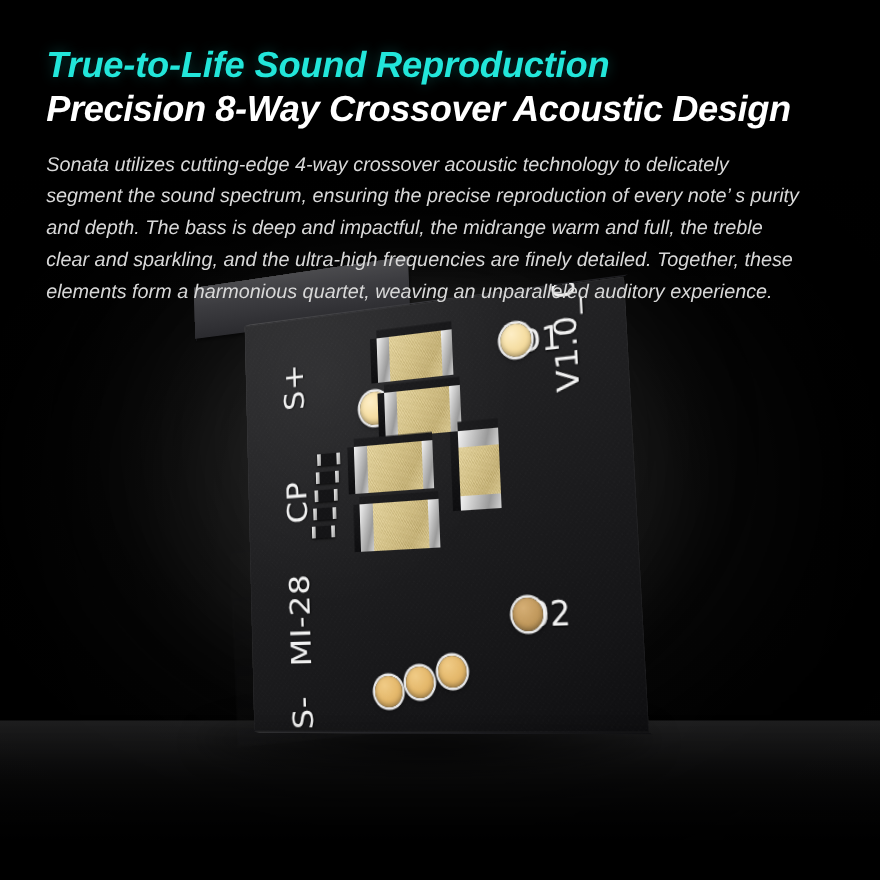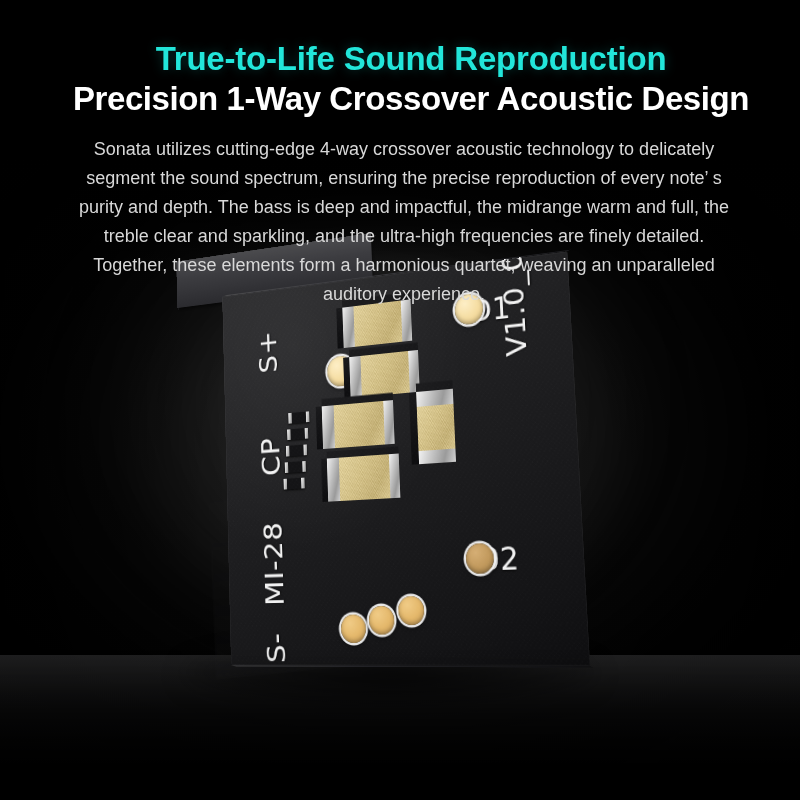--- a/index.html
+++ b/index.html
@@ -62,23 +62,24 @@
   .bg-topfade {
     position: absolute; left:0; right:0; top:0; height: 270px;
     background: linear-gradient(to bottom, #000 0%, #000 58%, rgba(0,0,0,0.65) 82%, rgba(0,0,0,0) 100%);
     pointer-events: none;
   }
 
   
   .textblock {
     position: absolute;
     left: 0; right: 0; top: 0;
-    padding: 40px 46px 0 46px;
-    text-align: center;
+    padding: 40px 46px 0 20px;
+    text-align: left;
     z-index: 40;
+    font-style: italic;
   }
   .h1 {
     color: #22E6DA;
     font-size: 33px;
     font-weight: 700;
     letter-spacing: -0.2px;
     line-height: 1.16;
     margin: 0 0 2px 22px;
     white-space: nowrap;
     text-shadow: 0 0 12px rgba(34,230,218,0.25);
@@ -468,17 +469,17 @@
       </div>
     </div>
   </div>
 
   <div class="bg-vignette"></div>
   <div class="floor-fade"></div>
   <div class="bg-topfade"></div>
 
   <div class="textblock">
     <div class="h1">True-to-Life Sound Reproduction</div>
-    <div class="h2">Precision 1-Way Crossover Acoustic Design</div>
+    <div class="h2">Precision 8-Way Crossover Acoustic Design</div>
     <div class="para">Sonata utilizes cutting-edge 4-way crossover acoustic technology to delicately segment the sound spectrum, ensuring the precise reproduction of every note’ s purity and depth. The bass is deep and impactful, the midrange warm and full, the treble clear and sparkling, and the ultra-high frequencies are finely detailed. Together, these elements form a harmonious quartet, weaving an unparalleled auditory experience.</div>
   </div>
 
 </div>
 
 </body></html>

